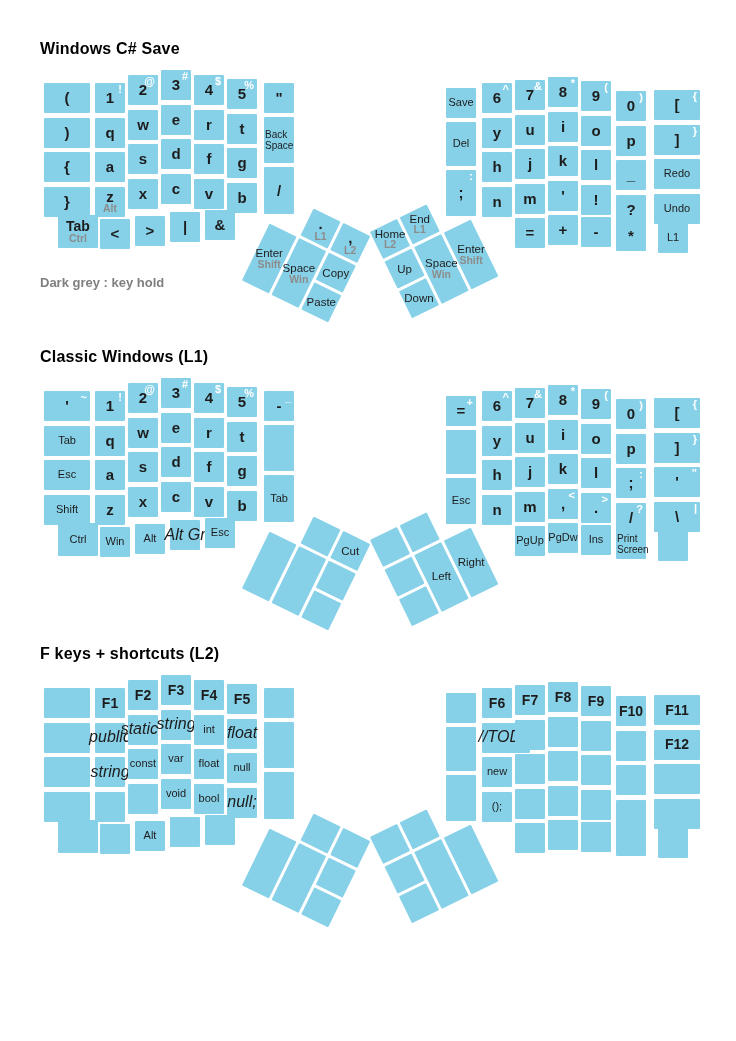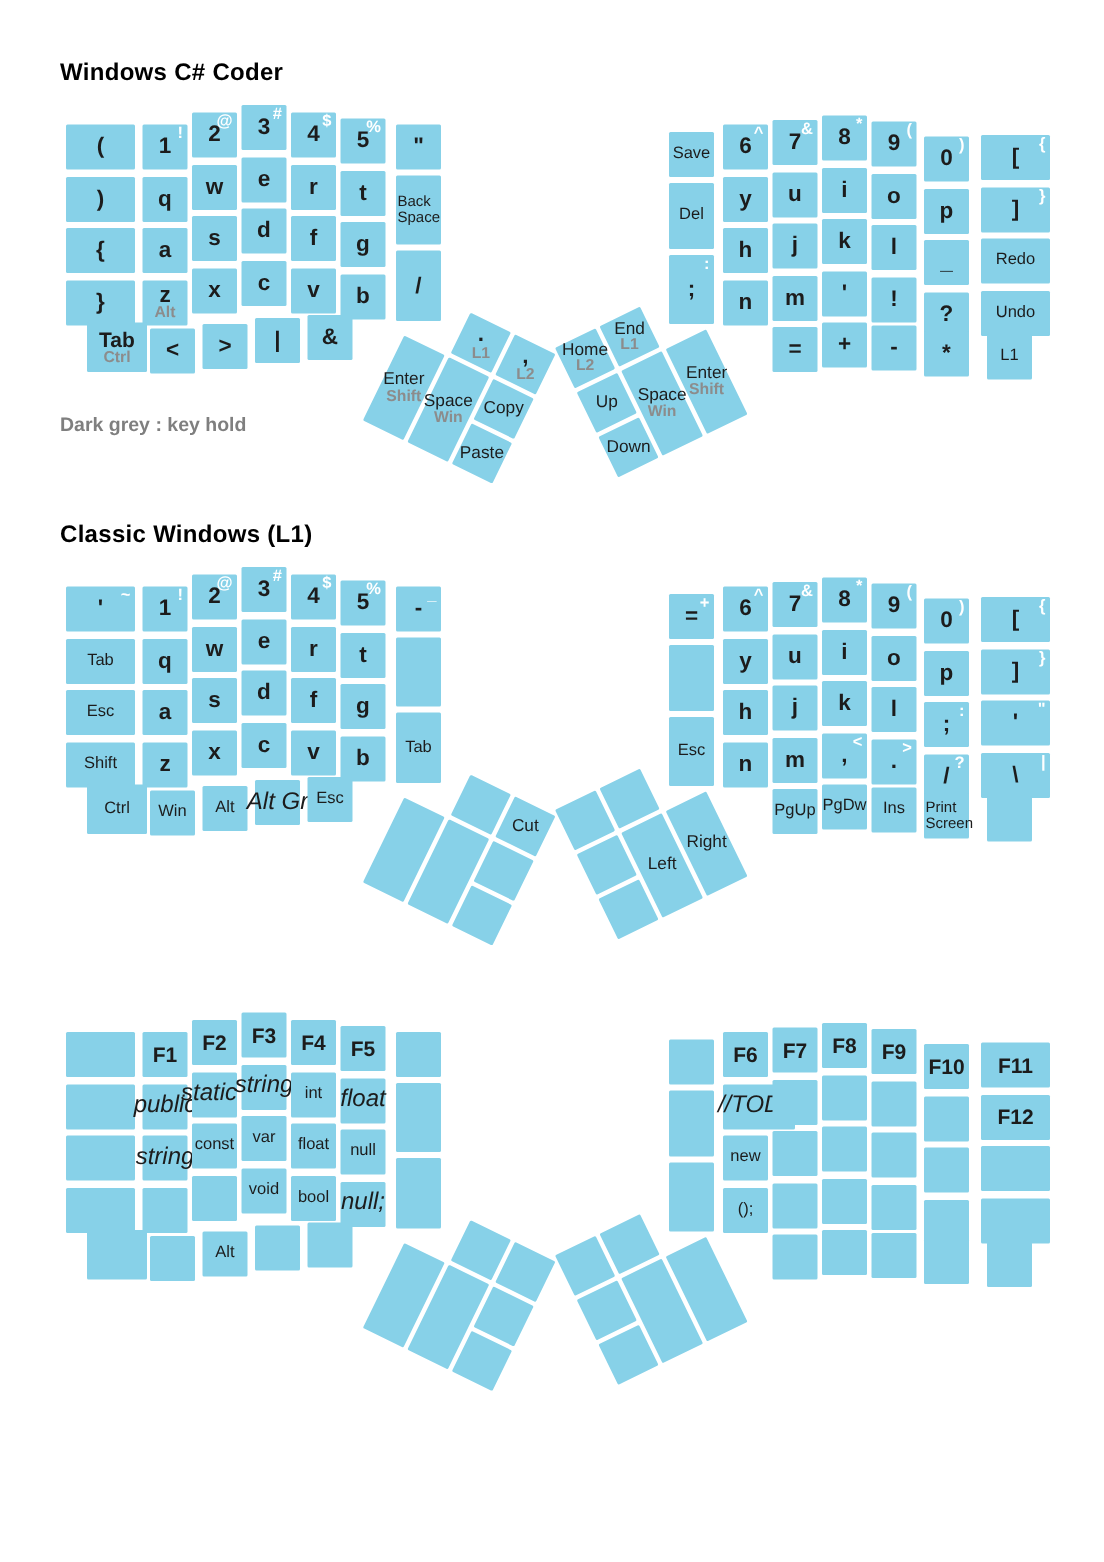--- a/index.html
+++ b/index.html
@@ -26,23 +26,24 @@
   .main.bigword{font-weight:700;font-size:14px;}
   .sup{position:absolute;top:0px;right:3px;font-size:11px;font-weight:700;color:var(--sup);line-height:12px;}
   .hold{color:var(--hold);font-weight:700;font-size:10.5px;line-height:11px;margin-top:-1px;white-space:nowrap;}
   .tl{width:100%;height:100%;display:flex;flex-direction:column;align-items:center;justify-content:center;}
   .thumb .main.word{font-size:11.5px;}
 </style>
 </head>
 <body>
 
 <div id="page">
-  <div class="kbtitle" id="t0">Windows C# Coder</div>
+  <div class="kbtitle" id="t0">Windows C# Save</div>
   <div class="note">Dark grey : key hold</div>
   <div class="kbtitle" id="t1">Classic Windows (L1)</div>
+  <div class="kbtitle" id="t2">F keys + shortcuts (L2)</div>
   <div id="kb0">
       <div class="key" style="left: 44px; top: 83px; width: 46px; height: 30px;">
         <span class="main big">(</span>
       </div>
       <div class="key" style="left: 44px; top: 117.5px; width: 46px; height: 30px;">
         <span class="main big">)</span>
       </div>
       <div class="key" style="left: 44px; top: 152px; width: 46px; height: 30px;">
         <span class="main big">{</span>
       </div>

